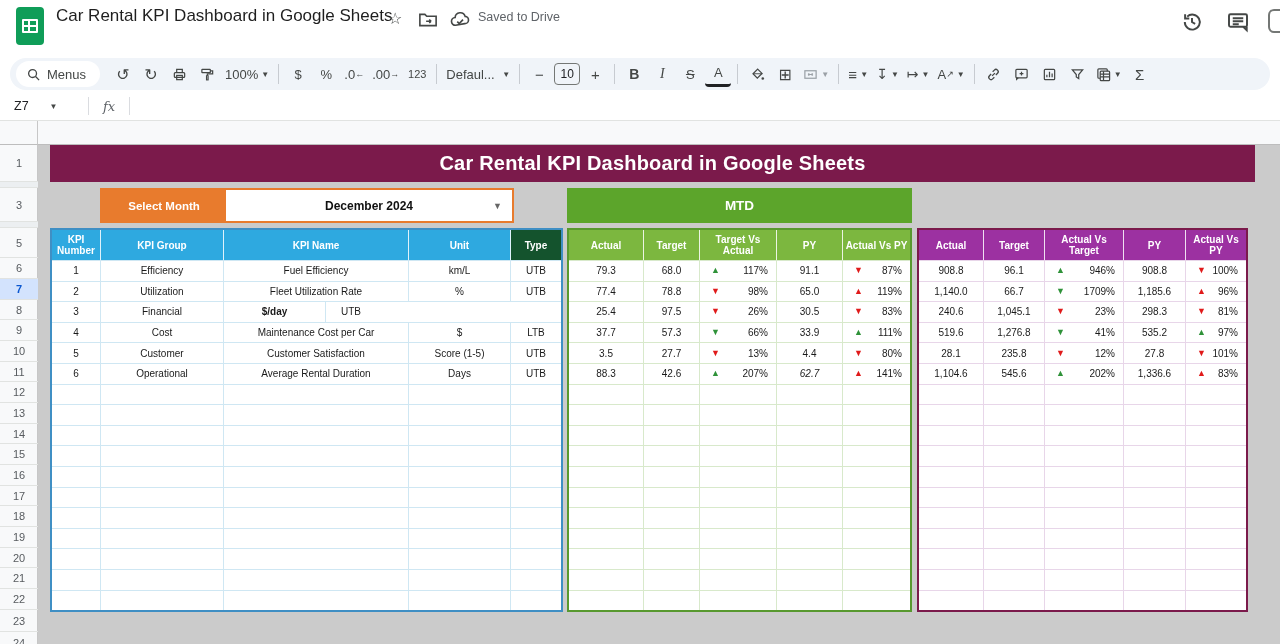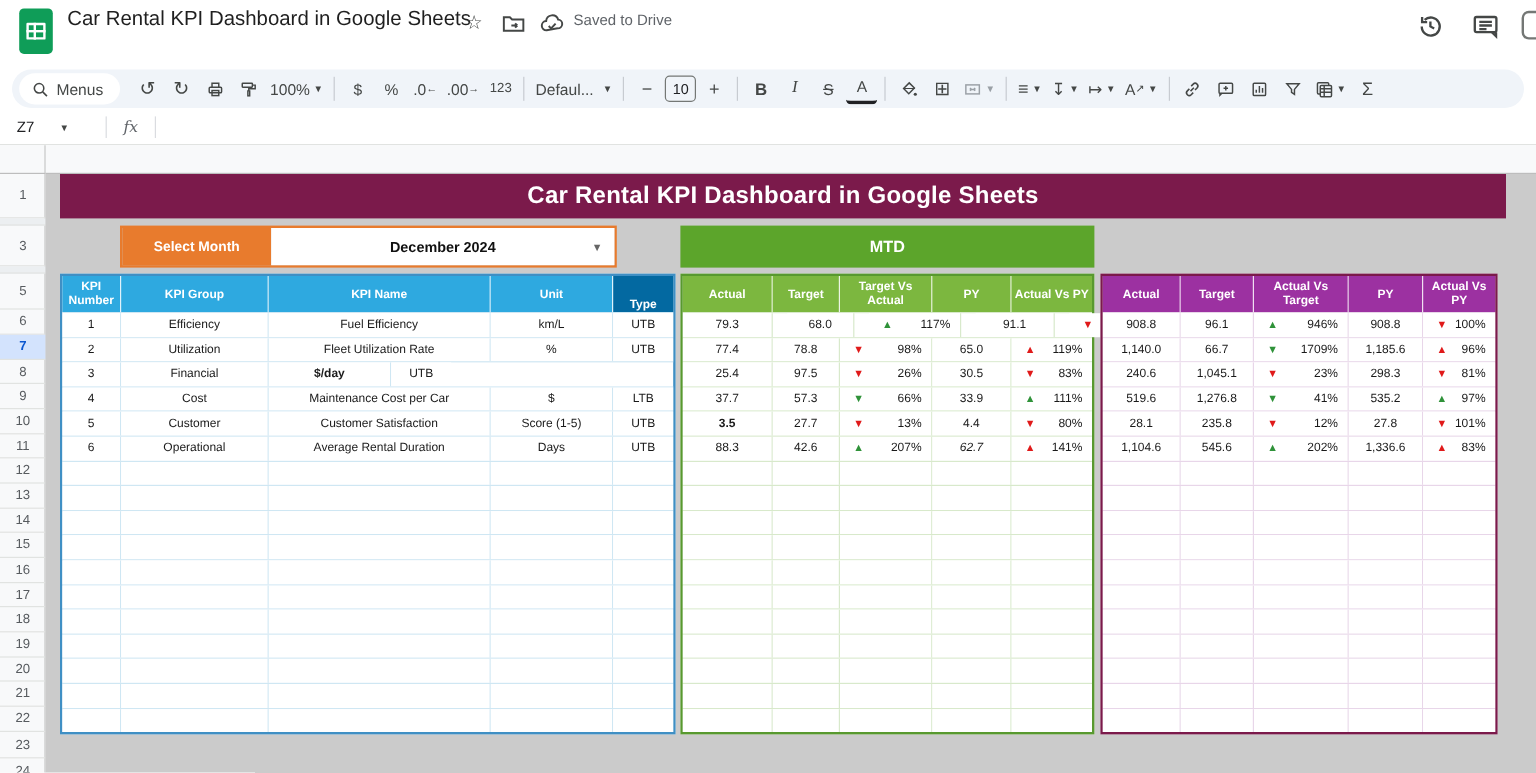--- a/index.html
+++ b/index.html
@@ -339,21 +339,21 @@
         </div>
         <div class="tc" style="flex: 0 0 123px; background: rgb(46, 169, 224); border-right: 1px solid rgba(255, 255, 255, 0.85);">
           <span style="padding: 0px 2px;">KPI Group</span>
         </div>
         <div class="tc" style="flex: 0 0 185px; background: rgb(46, 169, 224); border-right: 1px solid rgba(255, 255, 255, 0.85);">
           <span style="padding: 0px 2px;">KPI Name</span>
         </div>
         <div class="tc" style="flex: 0 0 102px; background: rgb(46, 169, 224); border-right: 1px solid rgba(255, 255, 255, 0.85);">
           <span style="padding: 0px 2px;">Unit</span>
         </div>
-        <div class="tc" style="flex: 0 0 50px; background: #0369a1; align-items: flex-end;">
+        <div class="tc" style="flex: 0 0 50px; background: #14532d;">
           <span style="padding: 0px 2px;">Type</span>
         </div>
       </div>
       <div class="trow" style="border-top: 1px solid rgb(207, 231, 243);">
         <div class="tc" style="flex: 0 0 49px; border-right: 1px solid rgb(207, 231, 243);">
           <span>1</span>
         </div>
         <div class="tc" style="flex: 0 0 123px; border-right: 1px solid rgb(207, 231, 243);">
           <span>Efficiency</span>
         </div>
@@ -538,21 +538,21 @@
         <div class="tc" style="flex: 0 0 77px; background: rgb(124, 183, 63); border-right: 1px solid rgba(255, 255, 255, 0.85);">
           <span style="padding: 0px 2px;">Target Vs Actual</span>
         </div>
         <div class="tc" style="flex: 0 0 66px; background: rgb(124, 183, 63); border-right: 1px solid rgba(255, 255, 255, 0.85);">
           <span style="padding: 0px 2px;">PY</span>
         </div>
         <div class="tc" style="flex: 0 0 67px; background: rgb(124, 183, 63);">
           <span style="padding: 0px 2px;">Actual Vs PY</span>
         </div>
       </div>
-      <div class="trow" style="border-top: 1px solid rgb(216, 233, 203); gap: 12px;">
+      <div class="trow" style="border-top: 1px solid rgb(216, 233, 203);">
         <div class="tc" style="flex: 0 0 75px; border-right: 1px solid rgb(216, 233, 203);">
           <span>79.3</span>
         </div>
         <div class="tc" style="flex: 0 0 56px; border-right: 1px solid rgb(216, 233, 203);">
           <span>68.0</span>
         </div>
         <div class="tc pct" style="flex: 0 0 77px; border-right: 1px solid rgb(216, 233, 203);">
           <span class="arrow g">▲</span>
           <span>117%</span>
         </div>
@@ -615,21 +615,21 @@
         </div>
         <div class="tc" style="flex: 0 0 66px; border-right: 1px solid rgb(216, 233, 203);">
           <span>33.9</span>
         </div>
         <div class="tc pct" style="flex: 0 0 67px;">
           <span class="arrow g">▲</span>
           <span>111%</span>
         </div>
       </div>
       <div class="trow" style="border-top: 1px solid rgb(216, 233, 203);">
-        <div class="tc" style="flex: 0 0 75px; border-right: 1px solid rgb(216, 233, 203); font-weight: bold;">
+        <div class="tc" style="flex: 0 0 75px; border-right: 1px solid rgb(216, 233, 203);">
           <span>3.5</span>
         </div>
         <div class="tc" style="flex: 0 0 56px; border-right: 1px solid rgb(216, 233, 203);">
           <span>27.7</span>
         </div>
         <div class="tc pct" style="flex: 0 0 77px; border-right: 1px solid rgb(216, 233, 203);">
           <span class="arrow r">▼</span>
           <span>13%</span>
         </div>
         <div class="tc" style="flex: 0 0 66px; border-right: 1px solid rgb(216, 233, 203);">

